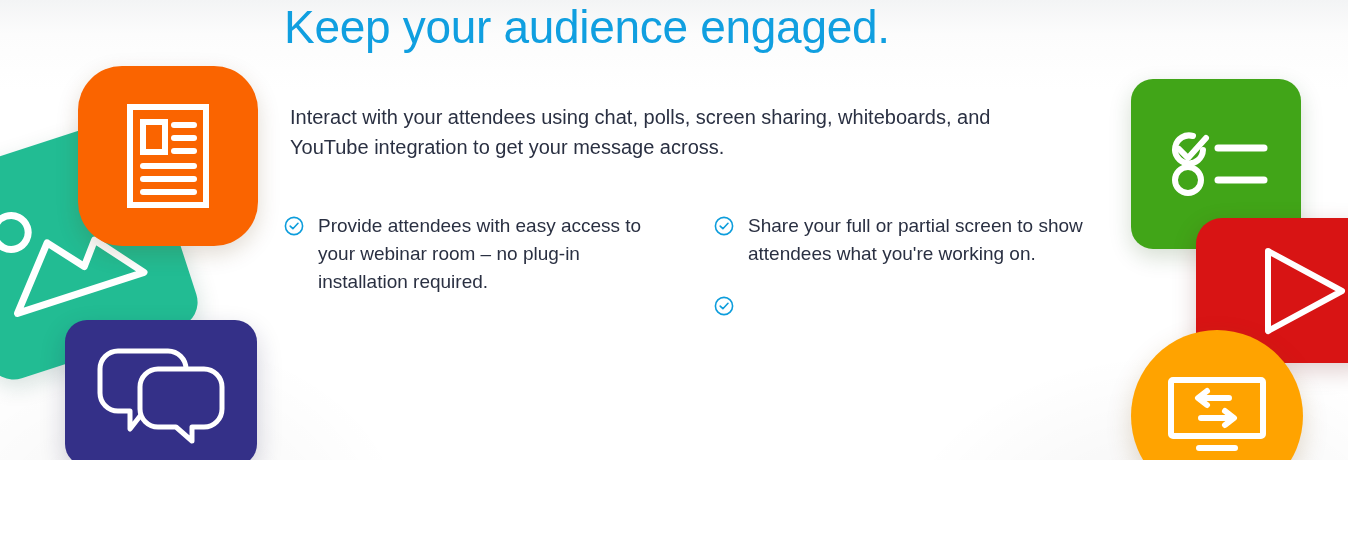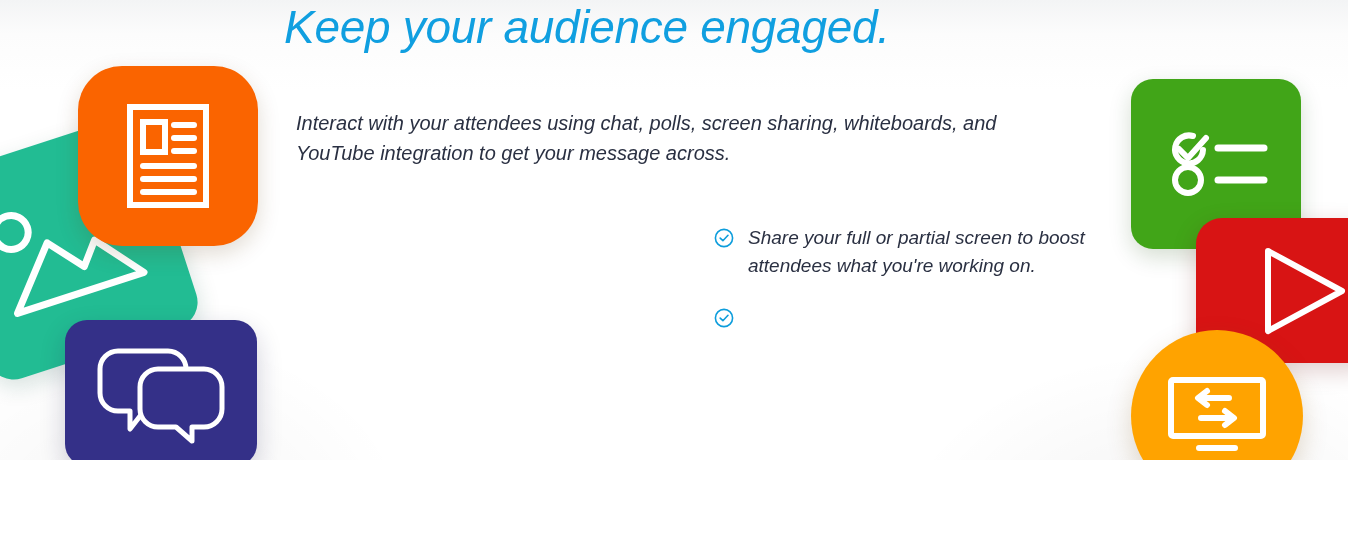--- a/index.html
+++ b/index.html
@@ -12,21 +12,20 @@
   }
   #page {
     position: relative;
     width: 1348px;
     height: 460px;
     overflow: hidden;
     background:
       radial-gradient(ellipse 420px 300px at 1180px 560px, rgba(0,0,0,0.055) 0%, rgba(0,0,0,0.0) 70%),
       radial-gradient(ellipse 360px 260px at 150px 520px, rgba(0,0,0,0.045) 0%, rgba(0,0,0,0.0) 72%),
       linear-gradient(180deg, #f3f4f5 0%, #fcfcfc 34px, #ffffff 90px, #ffffff 100%);
-    font-style: italic;
   }
 
   
   .tile {
     position: absolute;
     display: flex;
     align-items: center;
     justify-content: center;
   }
   .tile svg { display: block; overflow: visible; }
@@ -85,21 +84,21 @@
   #headline {
     margin: 0;
     padding-top: 0px;
     font-size: 46px;
     line-height: 54px;
     font-weight: 400;
     color: #109fe0;
     letter-spacing: -0.3px;
   }
   #intro {
-    margin: 12px;
+    margin: 6px;
     padding-top: 42px;
     font-size: 20px;
     line-height: 30px;
     color: #2a3042;
     max-width: 760px;
   }
 
   #columns {
     display: flex;
     gap: 40px;
@@ -198,36 +197,45 @@
   <div id="content">
 
     <h1 id="headline">Keep your audience engaged.</h1>
 
     <p id="intro">Interact with your attendees using chat, polls, screen sharing, whiteboards, and YouTube integration to get your message across.</p>
 
     <div id="columns">
 
       <div class="column">
 
-
-
-
-      </div>
-
-      <div class="column">
-
-
         <div class="bullet">
           <span class="bullet-icon">
             <svg width="20" height="20" viewBox="0 0 20 20" fill="none">
               <circle cx="10" cy="10" r="8.6" stroke="#0d9ddc" stroke-width="1.6"></circle>
               <path d="M6.2 10.1 L8.9 12.7 L14 7.3" stroke="#0d9ddc" stroke-width="1.6" stroke-linecap="round" stroke-linejoin="round" fill="none"></path>
             </svg>
           </span>
-          <span class="bullet-text">Share your full or partial screen to boost attendees what you're working on.</span>
+          <span class="bullet-text">Provide attendees with easy access to your webinar room – no plug-in installation required.</span>
+        </div>
+
+
+
+      </div>
+
+      <div class="column">
+
+
+        <div class="bullet">
+          <span class="bullet-icon">
+            <svg width="20" height="20" viewBox="0 0 20 20" fill="none">
+              <circle cx="10" cy="10" r="8.6" stroke="#0d9ddc" stroke-width="1.6"></circle>
+              <path d="M6.2 10.1 L8.9 12.7 L14 7.3" stroke="#0d9ddc" stroke-width="1.6" stroke-linecap="round" stroke-linejoin="round" fill="none"></path>
+            </svg>
+          </span>
+          <span class="bullet-text">Share your full or partial screen to show attendees what you're working on.</span>
         </div>
 
 
         <div class="bullet">
           <span class="bullet-icon">
             <svg width="20" height="20" viewBox="0 0 20 20" fill="none">
               <circle cx="10" cy="10" r="8.6" stroke="#0d9ddc" stroke-width="1.6"></circle>
               <path d="M6.2 10.1 L8.9 12.7 L14 7.3" stroke="#0d9ddc" stroke-width="1.6" stroke-linecap="round" stroke-linejoin="round" fill="none"></path>
             </svg>
           </span>

